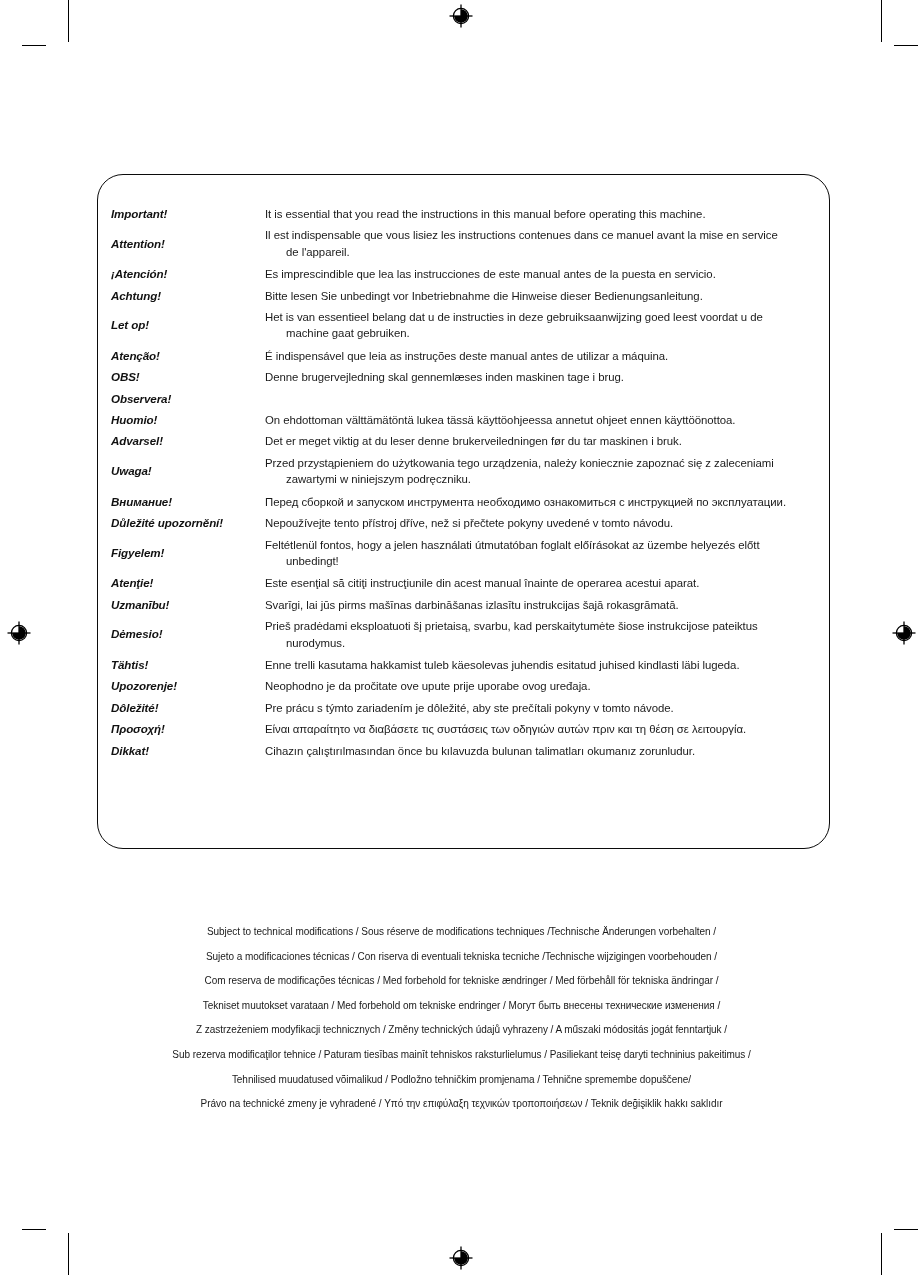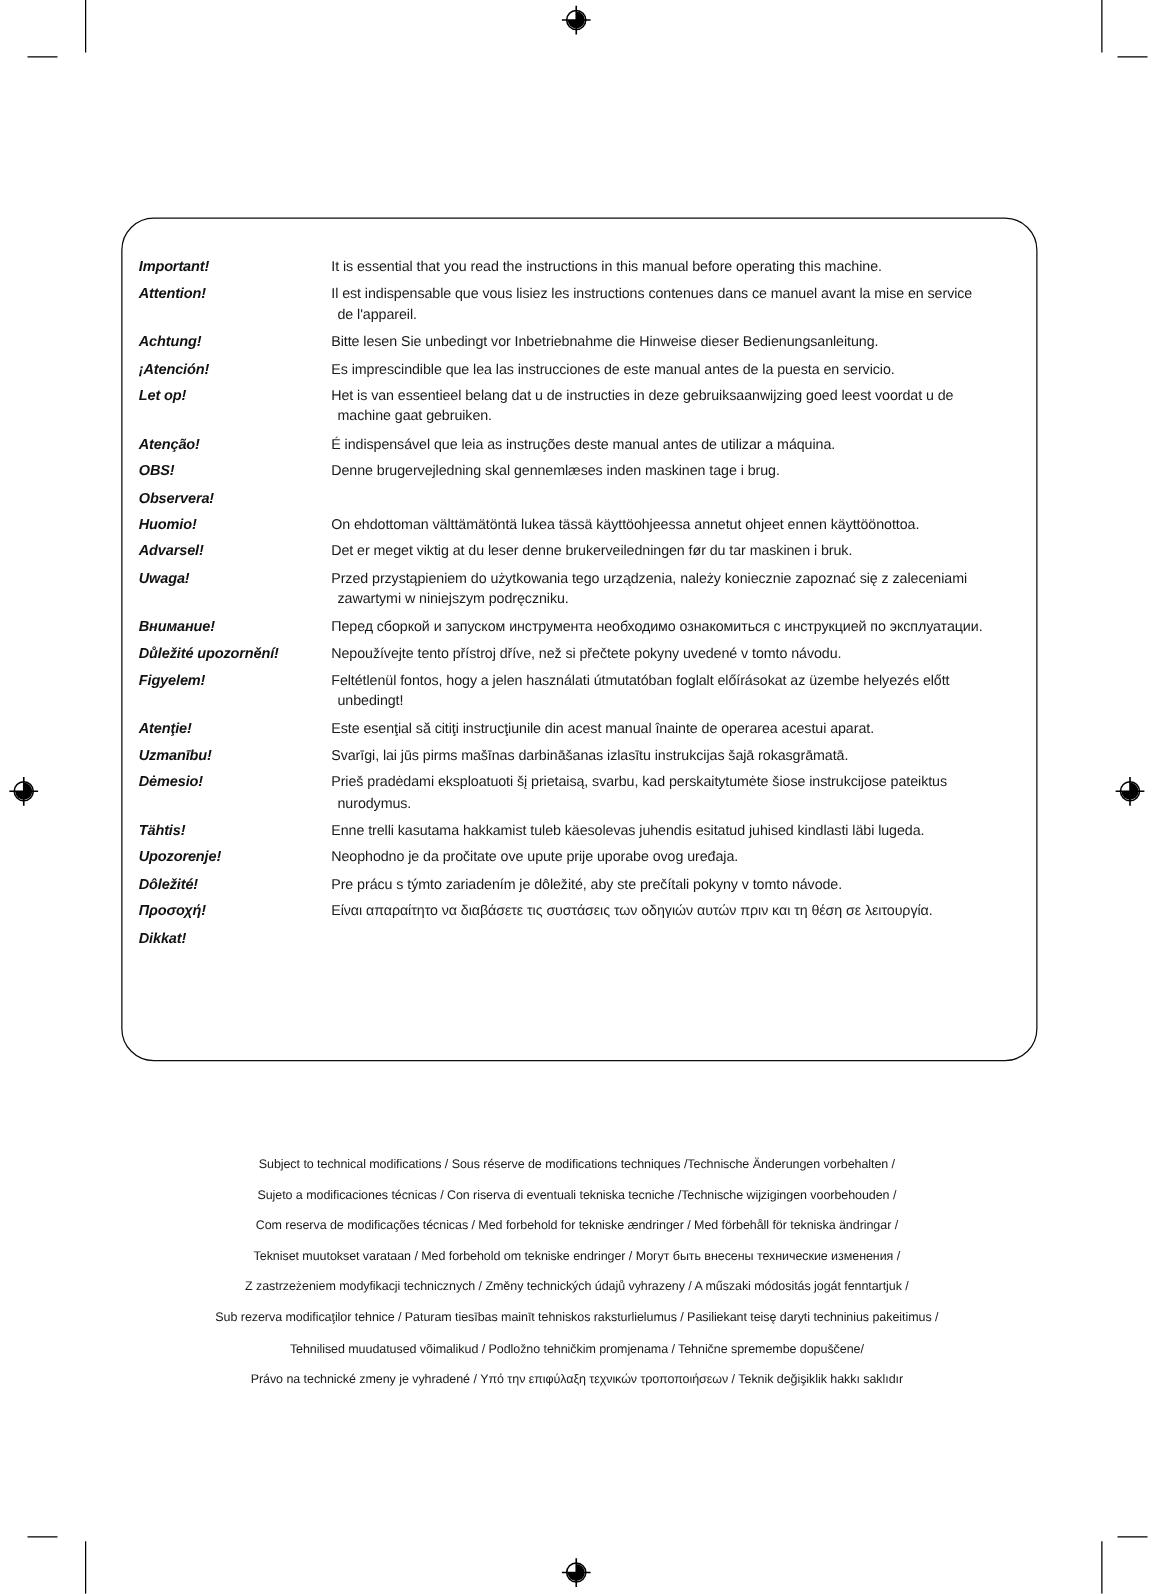--- a/index.html
+++ b/index.html
@@ -46,21 +46,21 @@
 
   .notice-list {
     position: absolute;
     left: 111px;
     top: 206px;
     width: 712px;
   }
 
   .notice-row {
     display: flex;
-    align-items: flex-start;
+    align-items: center;
     margin-bottom: 6px;
   }
   .notice-row.tight { margin-bottom: 5px; }
 
   .notice-label {
     flex: 0 0 154px;
     font-size: 11.6px;
     font-weight: bold;
     font-style: italic;
     line-height: 16.4px;
@@ -71,20 +71,21 @@
   .notice-text {
     flex: 1 1 auto;
     font-size: 11.4px;
     line-height: 16.4px;
     color: #1a1a1a;
     letter-spacing: -0.05px;
   }
   .notice-text .cont {
     display: block;
     padding-left: 5px;
+    margin-left: 16px;
   }
 
   
   .footer {
     position: absolute;
     left: 0;
     top: 920px;
     width: 923px;
     text-align: center;
   }
@@ -157,27 +158,27 @@
 <div class="notice-list" id="notice-list">
     <div class="notice-row tight">
       <div class="notice-label">Important!</div>
       <div class="notice-text"><span>It is essential that you read the instructions in this manual before operating this machine.</span></div>
     </div>
     <div class="notice-row">
       <div class="notice-label">Attention!</div>
       <div class="notice-text"><span>Il est indispensable que vous lisiez les instructions contenues dans ce manuel avant la mise en service</span><span class="cont">de l'appareil.</span></div>
     </div>
     <div class="notice-row tight">
+      <div class="notice-label">¡Atención!</div>
+      <div class="notice-text"><span>Es imprescindible que lea las instrucciones de este manual antes de la puesta en servicio.</span></div>
+    </div>
+    <div class="notice-row tight">
       <div class="notice-label">Achtung!</div>
       <div class="notice-text"><span>Bitte lesen Sie unbedingt vor Inbetriebnahme die Hinweise dieser Bedienungsanleitung.</span></div>
     </div>
-    <div class="notice-row tight">
-      <div class="notice-label">¡Atención!</div>
-      <div class="notice-text"><span>Es imprescindible que lea las instrucciones de este manual antes de la puesta en servicio.</span></div>
-    </div>
     <div class="notice-row">
       <div class="notice-label">Let op!</div>
       <div class="notice-text"><span>Het is van essentieel belang dat u de instructies in deze gebruiksaanwijzing goed leest voordat u de</span><span class="cont">machine gaat gebruiken.</span></div>
     </div>
     <div class="notice-row tight">
       <div class="notice-label">Atenção!</div>
       <div class="notice-text"><span>É indispensável que leia as instruções deste manual antes de utilizar a máquina.</span></div>
     </div>
     <div class="notice-row tight">
       <div class="notice-label">OBS!</div>
@@ -233,20 +234,21 @@
     <div class="notice-row tight">
       <div class="notice-label">Dôležité!</div>
       <div class="notice-text"><span>Pre prácu s týmto zariadením je dôležité, aby ste    prečítali pokyny v tomto návode.</span></div>
     </div>
     <div class="notice-row tight">
       <div class="notice-label">Προσοχή!</div>
       <div class="notice-text"><span>Είναι απαραίτητο να διαβάσετε τις συστάσεις των οδηγιών αυτών πριν και τη θέση σε λειτουργία.</span></div>
     </div>
     <div class="notice-row tight">
       <div class="notice-label">Dikkat!</div>
+      <div class="notice-text"><span>Cihazın çalıştırılmasından önce bu kılavuzda bulunan talimatları okumanız zorunludur.</span></div>
     </div>
   </div>
 
 <div class="footer" id="footer-block">
     <div class="footer-line">Subject to technical modifications / Sous réserve de modifications techniques /Technische Änderungen vorbehalten /</div>
     <div class="footer-line">Sujeto a modificaciones técnicas / Con riserva di eventuali tekniska tecniche /Technische wijzigingen voorbehouden /</div>
     <div class="footer-line">Com reserva de modificações técnicas / Med forbehold for tekniske ændringer / Med förbehåll för tekniska ändringar /</div>
     <div class="footer-line">Tekniset muutokset varataan / Med forbehold om tekniske endringer / Могут быть внесены технические изменения /</div>
     <div class="footer-line">Z zastrzeżeniem modyfikacji technicznych / Změny technických údajů vyhrazeny / A műszaki módositás jogát fenntartjuk /</div>
     <div class="footer-line">Sub rezerva modificaţilor tehnice / Paturam tiesības mainīt tehniskos raksturlielumus / Pasiliekant teisę daryti techninius pakeitimus /</div>

